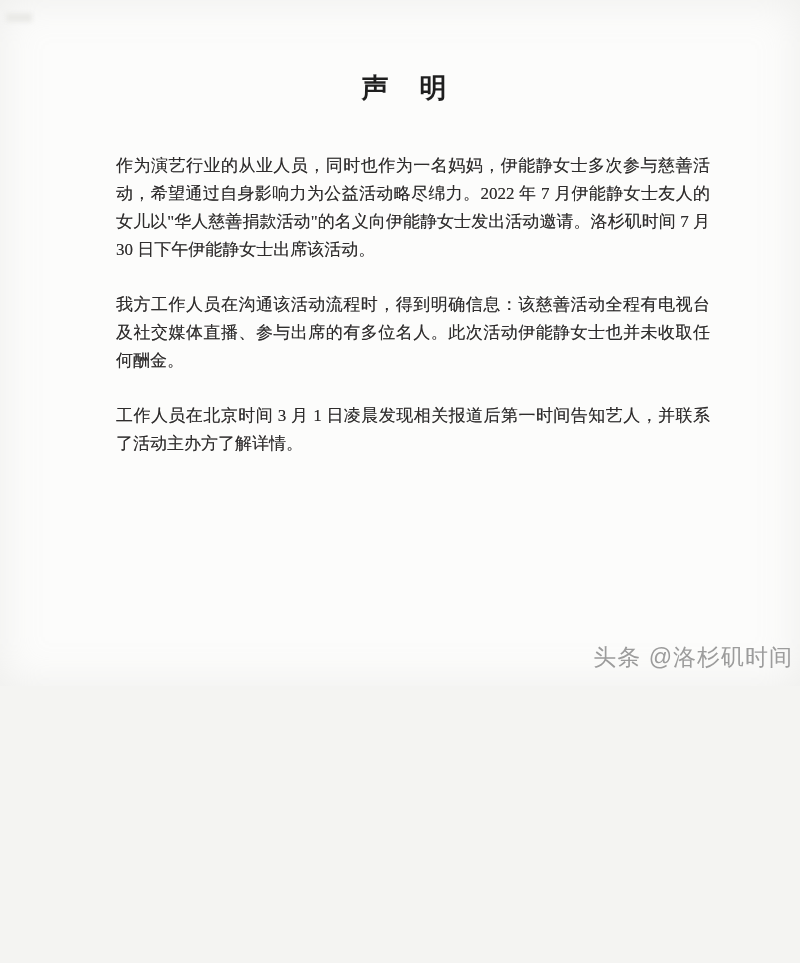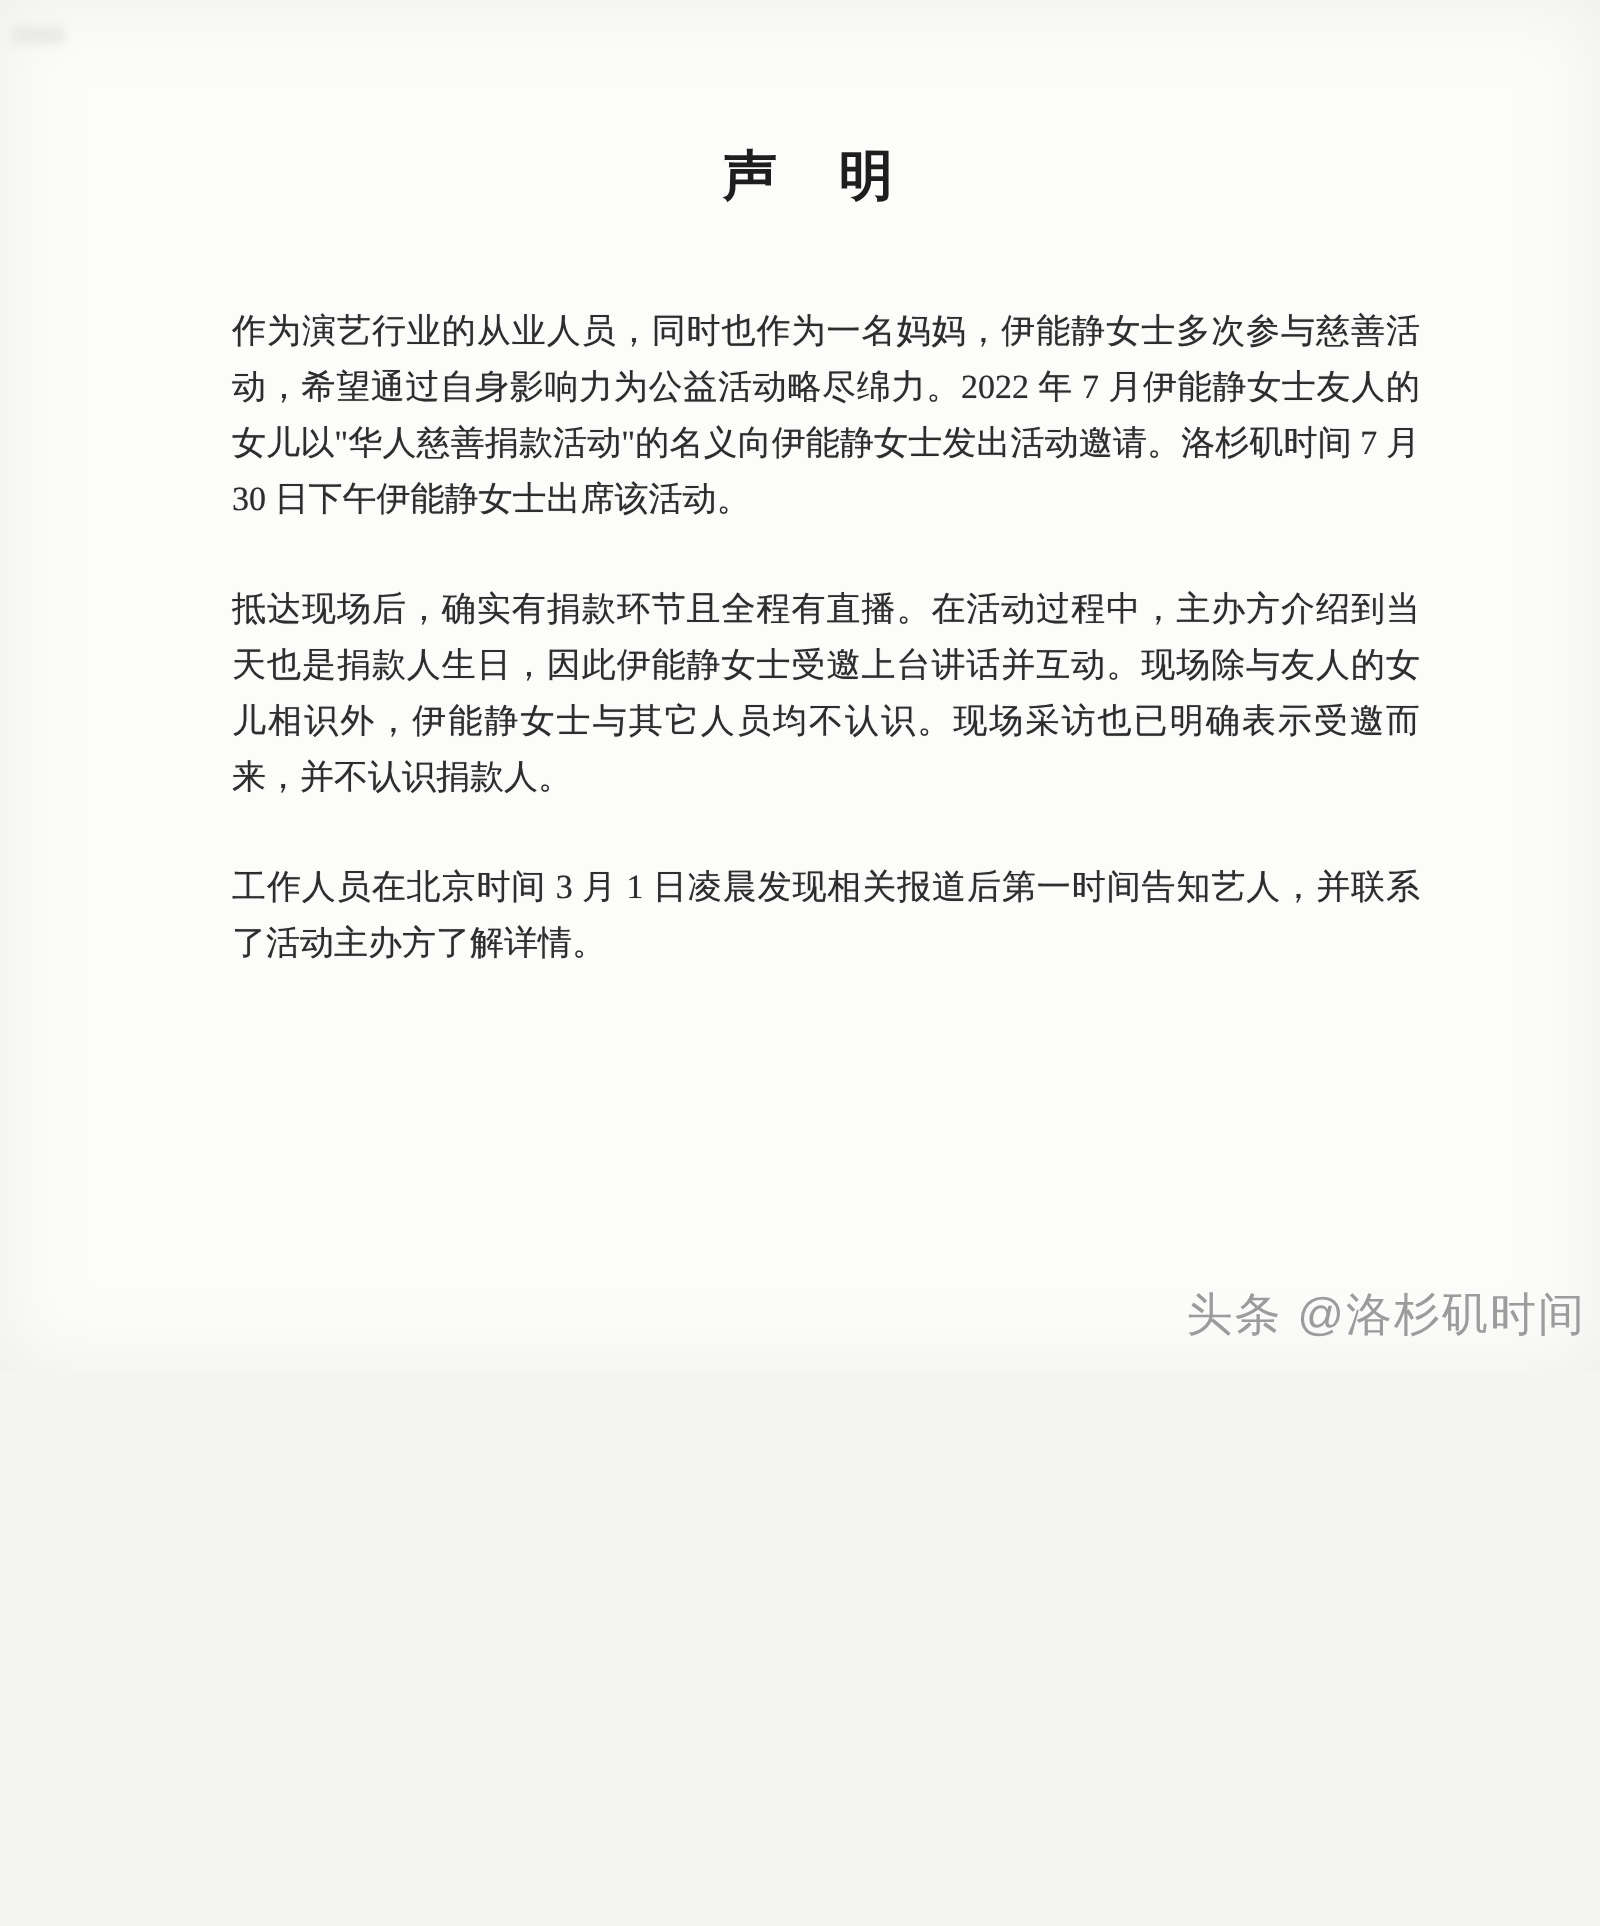--- a/index.html
+++ b/index.html
@@ -62,21 +62,21 @@
 </head>
 <body>
 
 <div class="page">
 
   <div class="scan-artifact"></div>
 
   <div class="doc">
     <div class="doc-title">声　明</div>
     <p>作为演艺行业的从业人员，同时也作为一名妈妈，伊能静女士多次参与慈善活动，希望通过自身影响力为公益活动略尽绵力。2022 年 7 月伊能静女士友人的女儿以"华人慈善捐款活动"的名义向伊能静女士发出活动邀请。洛杉矶时间 7 月 30 日下午伊能静女士出席该活动。</p>
-    <p>抵达现场后，确实有捐款环节且全程有直播。在活动过程中，主办方介绍到当天也是捐款人生日，因此伊能静女士受邀上台讲话并互动。现场除与友人的女儿相识外，伊能静女士与其它人员均不认识。现场采访也已明确表示受邀而来，并不认识捐款人。</p>
+    <p>我方工作人员在沟通该活动流程时，得到明确信息：该慈善活动全程有电视台及社交媒体直播、参与出席的有多位名人。此次活动伊能静女士也并未收取任何酬金。</p>
     <p>工作人员在北京时间 3 月 1 日凌晨发现相关报道后第一时间告知艺人，并联系了活动主办方了解详情。</p>
   </div>
 
   <div class="signature">
     <div class="sig-name">伊能静工作室</div>
     <div class="sig-date">2022 年 8 月 1 日</div>
   </div>
 
   <svg class="seal" viewBox="0 0 200 200" aria-hidden="true">
     <circle cx="100" cy="100" r="73" fill="none" stroke="#cd2420" stroke-width="5.2" opacity="0.9"></circle>

